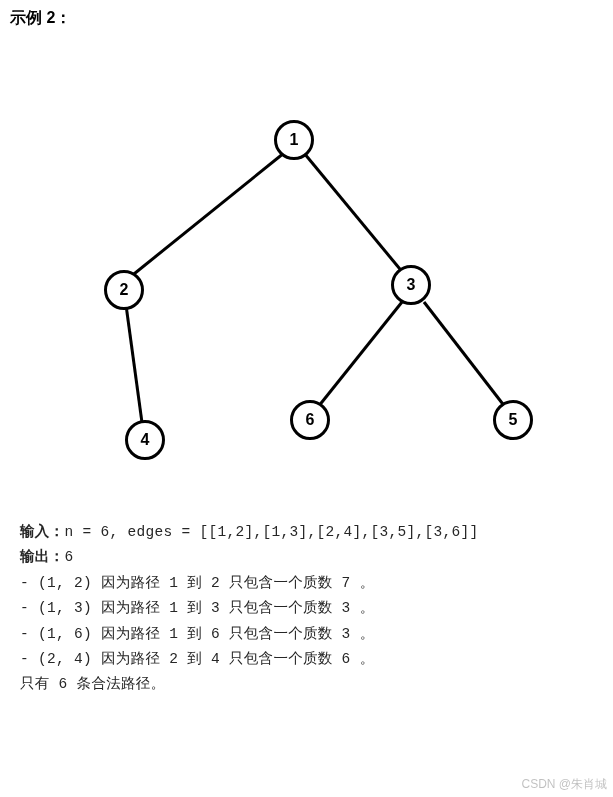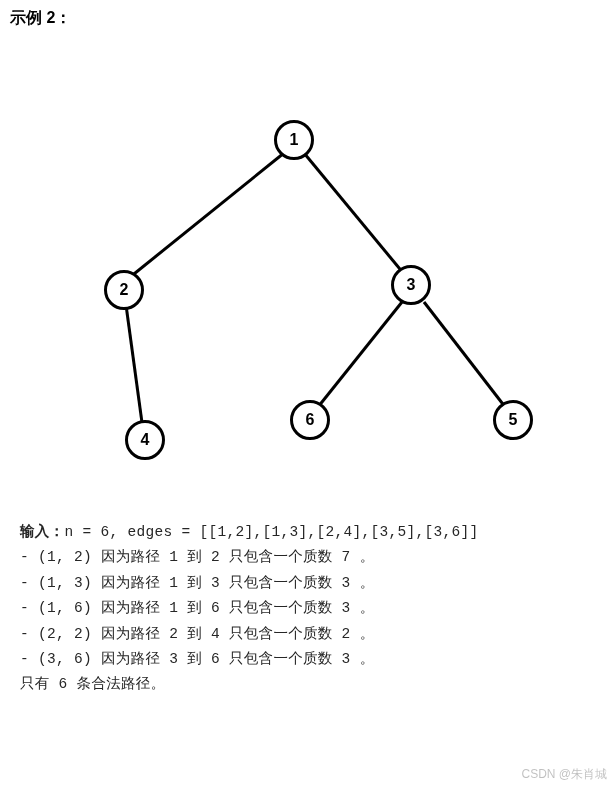--- a/index.html
+++ b/index.html
@@ -51,21 +51,21 @@
   font-size: 14.5px;
   line-height: 1.75;
   color: #262626;
   letter-spacing: 0.3px;
 }
 .textblock .line { white-space: pre; }
 .textblock b { font-weight: bold; }
 .watermark {
   position: absolute;
   right: 6px;
-  bottom: 14px;
+  bottom: 4px;
   font-size: 12px;
   color: rgba(0,0,0,0.25);
   font-family: "Helvetica Neue", Arial, sans-serif;
 }
 </style>
 </head>
 <body>
 
 <div class="heading">示例 2：</div>
 
@@ -80,21 +80,21 @@
   <div class="node" style="left:264px;top:10px;">1</div>
   <div class="node" style="left:94px;top:160px;">2</div>
   <div class="node" style="left:381px;top:155px;">3</div>
   <div class="node" style="left:115px;top:310px;">4</div>
   <div class="node" style="left:280px;top:290px;">6</div>
   <div class="node" style="left:483px;top:290px;">5</div>
 </div>
 
 <div class="textblock">
   <div class="line"><b>输入：</b><span>n = 6, edges = [[1,2],[1,3],[2,4],[3,5],[3,6]]</span></div>
+  <div class="line"><b>输出：</b><span>6</span></div>
   <div class="line">- (1, 2) 因为路径 1 到 2 只包含一个质数 7 。</div>
   <div class="line">- (1, 3) 因为路径 1 到 3 只包含一个质数 3 。</div>
   <div class="line">- (1, 6) 因为路径 1 到 6 只包含一个质数 3 。</div>
-  <div class="line">- (2, 2) 因为路径 2 到 4 只包含一个质数 2 。</div>
-  <div class="line">- (3, 6) 因为路径 3 到 6 只包含一个质数 3 。</div>
+  <div class="line">- (2, 4) 因为路径 2 到 4 只包含一个质数 6 。</div>
   <div class="line">只有 6 条合法路径。</div>
 </div>
 
 <div class="watermark">CSDN @朱肖城</div>
 
 </body></html>

